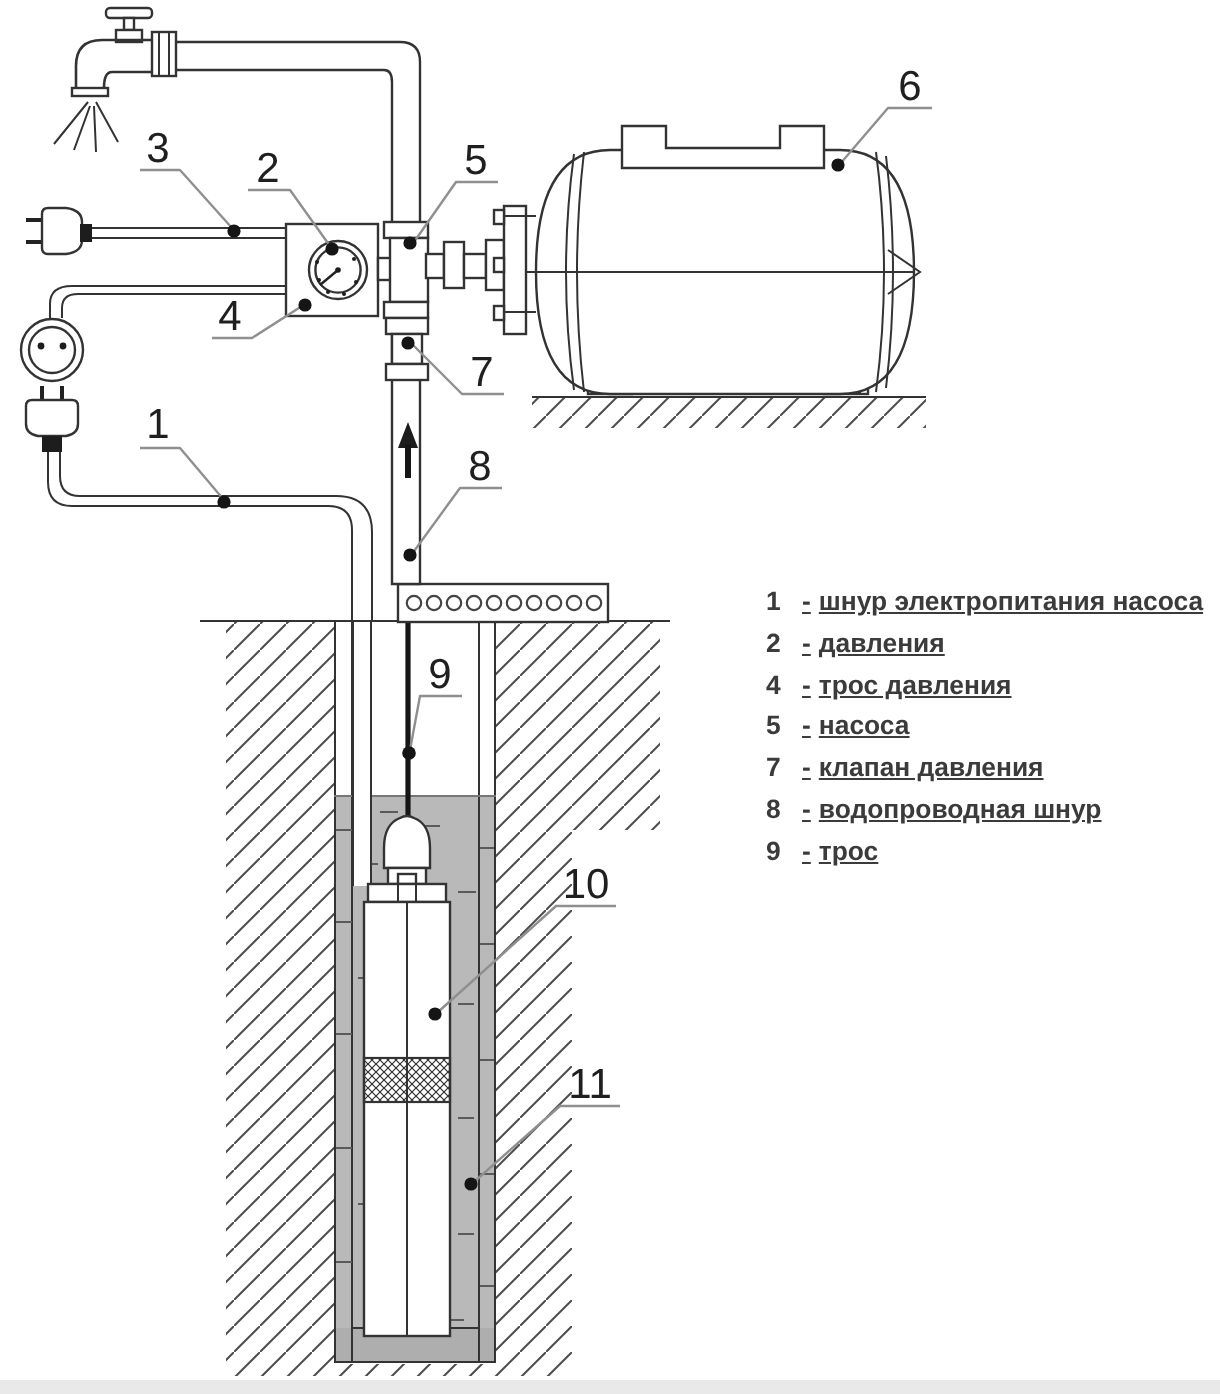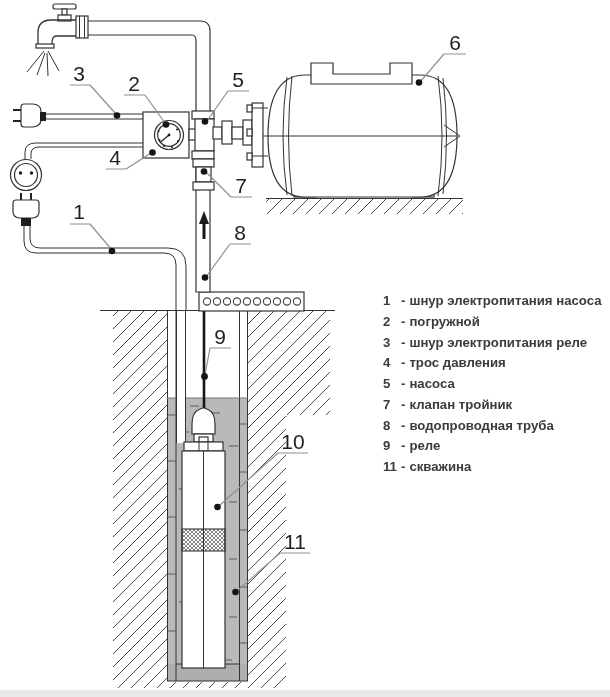--- a/index.html
+++ b/index.html
@@ -17,21 +17,21 @@
   .grayband{fill:#aeaeae;stroke:none;}
   .darkf{fill:#1d1d1d;stroke:none;}
   .dash{fill:none;stroke:#5a5a5a;stroke-width:1;}
   .leader{fill:none;stroke:var(--leader);stroke-width:1.2;stroke-linejoin:round;}
   .dot{fill:#151515;stroke:none;}
   .callout{font-family:"Liberation Sans",sans-serif;font-size:21px;fill:var(--callout_text);text-anchor:middle;}
   .hatchline{stroke:var(--earth_line);stroke-width:1;}
   .meshline{stroke:#2e2e2e;stroke-width:0.6;}
   .legend{position:absolute;left:383px;top:291px;width:225px;
           font-size:13.2px;font-weight:700;color:var(--text);}
-  .legend-row{line-height:20.75px;white-space:nowrap;}
+  .legend-row{line-height:20.75px;white-space:nowrap;text-decoration:underline;}
   .legend-num{display:inline-block;width:17px;}
   .legend-sep{margin:0 4px 0 1px;}
   .bottom-bar{position:absolute;left:0;top:690px;width:610px;height:7px;background:var(--bottom_bar);}
 </style>
 </head>
 <body>
 
 <div class="page">
 
 <svg width="610" height="697" viewBox="0 0 610 697">
@@ -227,25 +227,23 @@
     <text x="241" y="193" class="callout">7</text>
     <text x="240" y="240" class="callout">8</text>
     <text x="220" y="344" class="callout">9</text>
     <text x="293" y="449" class="callout">10</text>
     <text x="295" y="549" class="callout">11</text>
   </g>
 </svg>
 
 <div class="legend">
   <div class="legend-row"><span class="legend-num">1</span><span class="legend-sep">-</span><span>шнур электропитания насоса</span></div>
-  <div class="legend-row"><span class="legend-num">2</span><span class="legend-sep">-</span><span>погружной</span></div>
-  <div class="legend-row"><span class="legend-num">3</span><span class="legend-sep">-</span><span>шнур электропитания реле</span></div>
+  <div class="legend-row"><span class="legend-num">2</span><span class="legend-sep">-</span><span>давления</span></div>
   <div class="legend-row"><span class="legend-num">4</span><span class="legend-sep">-</span><span>трос давления</span></div>
   <div class="legend-row"><span class="legend-num">5</span><span class="legend-sep">-</span><span>насоса</span></div>
-  <div class="legend-row"><span class="legend-num">7</span><span class="legend-sep">-</span><span>клапан тройник</span></div>
-  <div class="legend-row"><span class="legend-num">8</span><span class="legend-sep">-</span><span>водопроводная труба</span></div>
-  <div class="legend-row"><span class="legend-num">9</span><span class="legend-sep">-</span><span>реле</span></div>
-  <div class="legend-row"><span class="legend-num">11</span><span class="legend-sep">-</span><span>скважина</span></div>
+  <div class="legend-row"><span class="legend-num">7</span><span class="legend-sep">-</span><span>клапан давления</span></div>
+  <div class="legend-row"><span class="legend-num">8</span><span class="legend-sep">-</span><span>водопроводная шнур</span></div>
+  <div class="legend-row"><span class="legend-num">9</span><span class="legend-sep">-</span><span>трос</span></div>
 </div>
 
 <div class="bottom-bar"></div>
 
 </div>
 
 </body></html>

